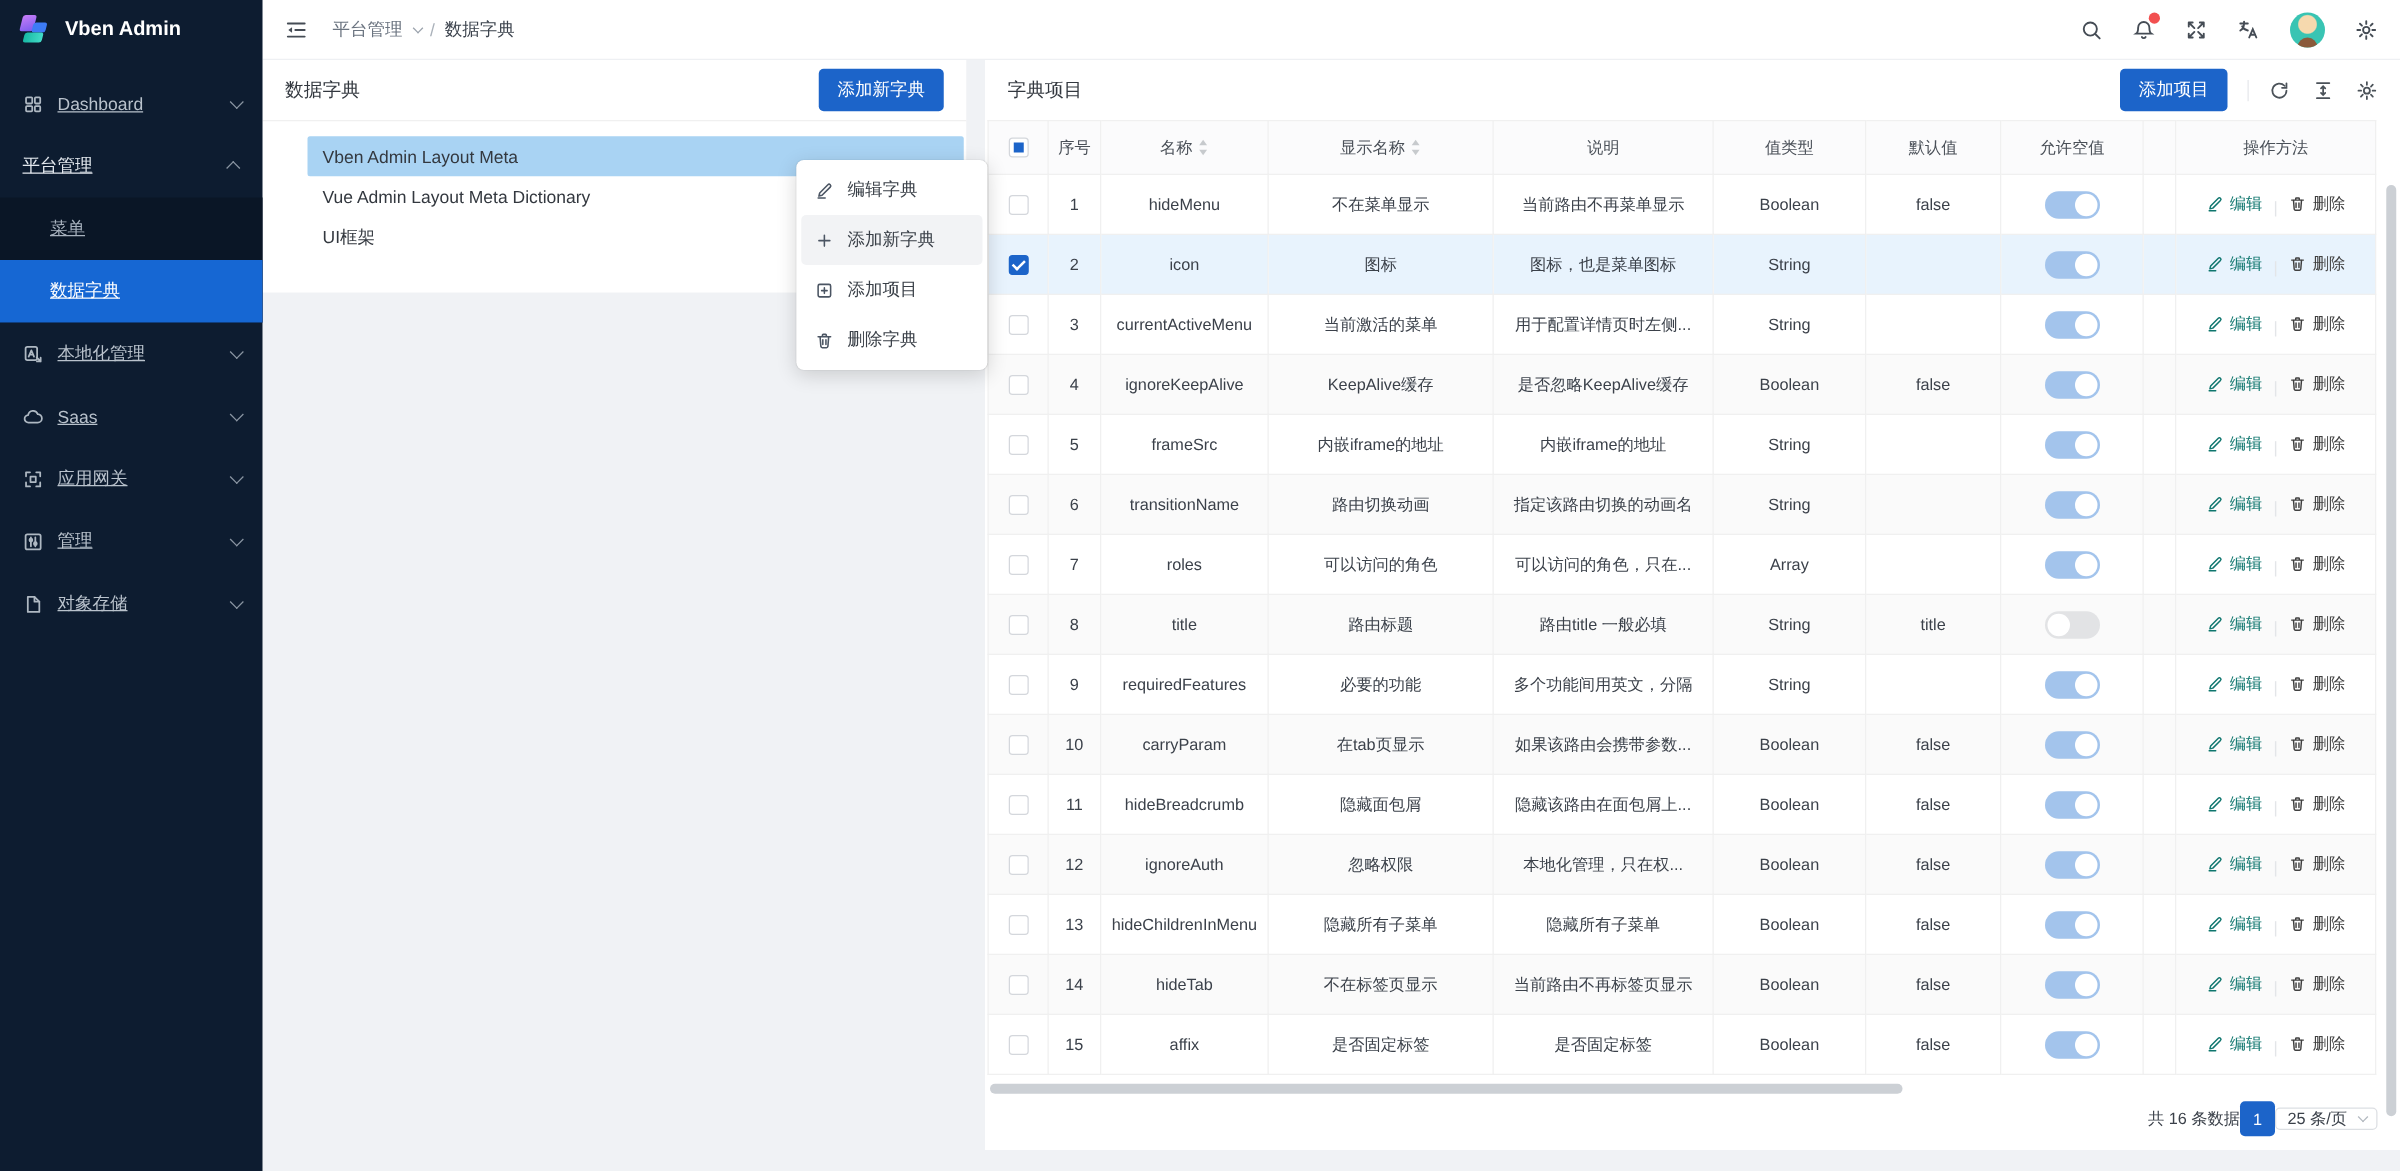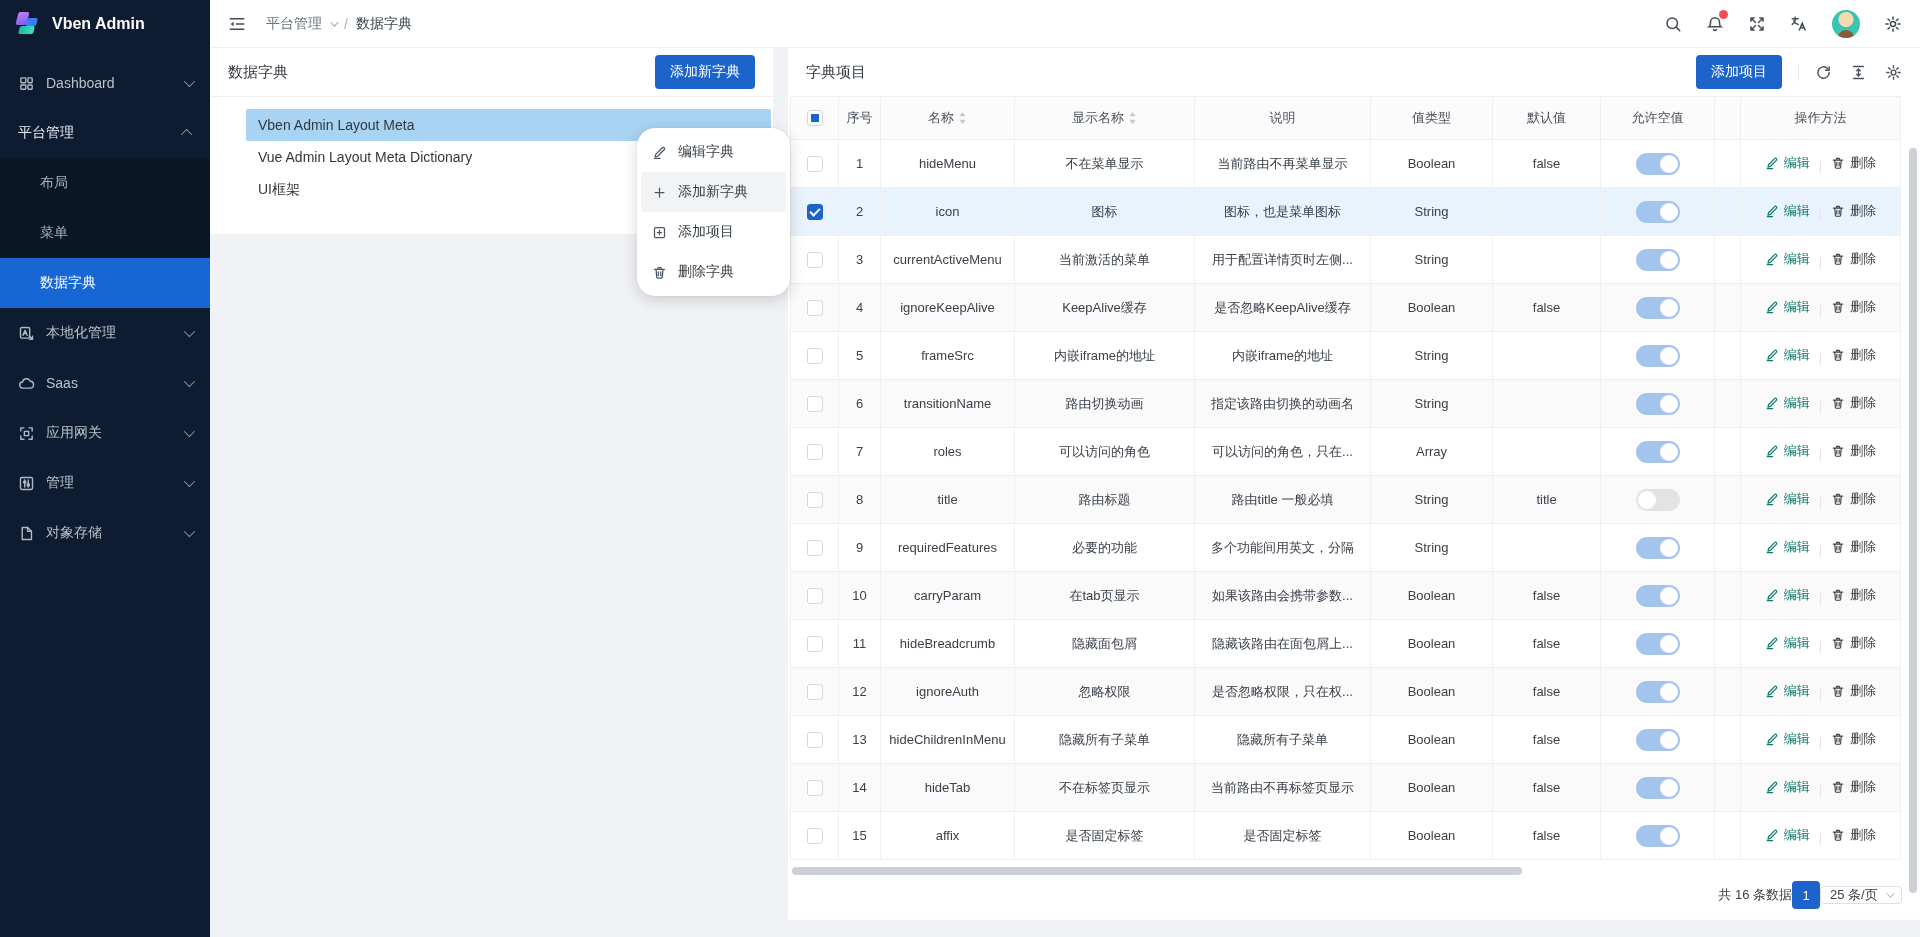--- a/index.html
+++ b/index.html
@@ -9,21 +9,21 @@
 
   
   .sidebar { position:absolute; left:0; top:0; width:210px; height:937px; background:#0d1c30; z-index:5; }
   .logo { height:48px; display:flex; align-items:center; gap:11px; padding-left:13px; color:#fff; font-weight:bold; font-size:16px; }
   .lm { position:relative; width:28px; height:26px; flex:0 0 auto; }
   .lm i { position:absolute; border-radius:2px; }
   .lm .a { left:4px; top:1px; width:11px; height:13px; background:linear-gradient(160deg,#c77ef7,#7a5bef); transform:skewX(-14deg); }
   .lm .b { left:13px; top:7px; width:11px; height:8px; background:#3d7bf5; transform:skewX(-14deg); }
   .lm .c { left:6px; top:15px; width:15px; height:8px; background:linear-gradient(90deg,#17b8a4,#43dcc8); transform:skewX(-14deg); }
   .nav { margin-top:10px; }
-  .nav-item { position:relative; height:50px; display:flex; align-items:center; padding:0 18px; font-size:14px; color:#b9c2cc; cursor:pointer; }
+  .nav-item { position:relative; height:50px; display:flex; align-items:center; padding:0 18px; font-size:14px; color:#b9c2cc; cursor:pointer;text-decoration:underline; }
   .nav-item .nicon { width:17px; height:17px; margin-right:11px; color:#aeb8c2; flex:0 0 auto; }
   .nav-item .nicon svg { width:17px; height:17px; display:block; }
   .nav-item .chev { margin-left:auto; }
   .group-head { color:#e3e8ee; }
   .submenu { background:#0a1626; }
   .submenu .nav-item { padding-left:40px; color:#a7b1bd; }
   .submenu .nav-item.active { background:#1667d3; color:#fff; }
   .chev { width:8px; height:8px; border-right:1.6px solid #8b96a3; border-bottom:1.6px solid #8b96a3; display:inline-block; }
   .chev.down { transform:rotate(45deg) translateY(-2px); }
   .chev.up { transform:rotate(225deg) translateY(-2px); }
@@ -44,21 +44,21 @@
 
   
   .left-card { position:absolute; left:210px; top:48px; width:563px; height:186px; background:#fff; z-index:2; }
   .card-head { height:49px; border-bottom:1px solid #f0f0f0; display:flex; align-items:center; padding:0 18px; font-size:15px; color:#33383f; }
   .btn-primary { margin-left:auto; height:34px; padding:0 15px; background:#1c64c9; color:#fff; font-size:14px; border:none; border-radius:4px; cursor:pointer; font-family:inherit; }
   .dict-list { padding:12px 2px 12px 36px; }
   .dict-item { height:32px; line-height:32px; padding:0 12px; font-size:14px; color:#33383f; cursor:pointer; border-radius:2px; }
   .dict-item.selected { background:#a9d3f3; }
 
   
-  .ctx-menu { position:absolute; left:637px; top:128px; width:153px; background:#fff; border-radius:18px; box-shadow:0 4px 16px rgba(0,0,0,.16), 0 0 1px rgba(0,0,0,.18); padding:4px; z-index:20; }
+  .ctx-menu { position:absolute; left:637px; top:128px; width:153px; background:#fff; border-radius:6px; box-shadow:0 4px 16px rgba(0,0,0,.16), 0 0 1px rgba(0,0,0,.18); padding:4px; z-index:20; }
   .ctx-item { height:40px; display:flex; align-items:center; gap:11px; padding:0 11px; font-size:14px; color:#3a4048; border-radius:4px; cursor:pointer; }
   .ctx-item.hover { background:#f2f3f5; }
   .ctx-item .cicon { display:inline-flex; color:#4b5563; }
   .ctx-item .cicon svg { width:15px; height:15px; }
 
   
   .right-panel { position:absolute; left:788px; top:48px; width:1132px; height:872px; background:#fff; z-index:2; }
   .panel-head { height:48px; display:flex; align-items:center; padding:0 18px; font-size:15px; color:#33383f; }
   .toolbar { display:flex; align-items:center; gap:18px; margin-left:16px; padding-left:16px; border-left:1px solid #e6e8eb; color:#4b5259; }
   .ticon { display:inline-flex; cursor:pointer; color:#4b5259; }
@@ -122,21 +122,20 @@
             </svg>
           </span>
           <span>Dashboard</span>
           <span class="chev down"></span>
         </div>
         <div class="nav-item group-head">
           <span>平台管理</span>
           <span class="chev up"></span>
         </div>
         <div class="submenu">
-          <div class="nav-item">布局</div>
           <div class="nav-item">菜单</div>
           <div class="nav-item active">数据字典</div>
         </div>
         <div class="nav-item">
           <span class="nicon">
             <svg viewBox="0 0 24 24" fill="none" stroke="currentColor" stroke-width="2" stroke-linecap="round" stroke-linejoin="round">
               <rect x="3.5" y="3.5" width="13" height="15" rx="2"></rect>
               <path d="M7 14.5l3-7 3 7M8 12.2h4"></path>
               <path d="M16 15.5l4.5 4.5M20.5 15.8v4.2h-4.2"></path>
             </svg>
@@ -619,21 +618,21 @@
                   <path d="M4 7h16M9.5 7V5a1 1 0 0 1 1-1h3a1 1 0 0 1 1 1v2M6.5 7l1 12.5a1.8 1.8 0 0 0 1.8 1.5h5.4a1.8 1.8 0 0 0 1.8-1.5l1-12.5M10 11v6M14 11v6"></path>
                 </svg>
                 <span>删除</span>
               </span></td>
           </tr>
           <tr class="stripe">
             <td><span class="cbx"></span></td>
             <td>12</td>
             <td>ignoreAuth</td>
             <td>忽略权限</td>
-            <td>是否忽略权限，只在权...</td>
+            <td>本地化管理，只在权...</td>
             <td>Boolean</td>
             <td>false</td>
             <td><span class="toggle"></span></td>
             <td></td>
             <td><span class="act-link act-edit">
                 <svg viewBox="0 0 24 24" fill="none" stroke="currentColor" stroke-width="2" stroke-linecap="round" stroke-linejoin="round">
                   <path d="M5 19l1-4L16.5 4.5a1.9 1.9 0 0 1 3 3L9 18l-4 1z"></path>
                   <path d="M4 21.5h9"></path>
                 </svg>
                 <span>编辑</span>

